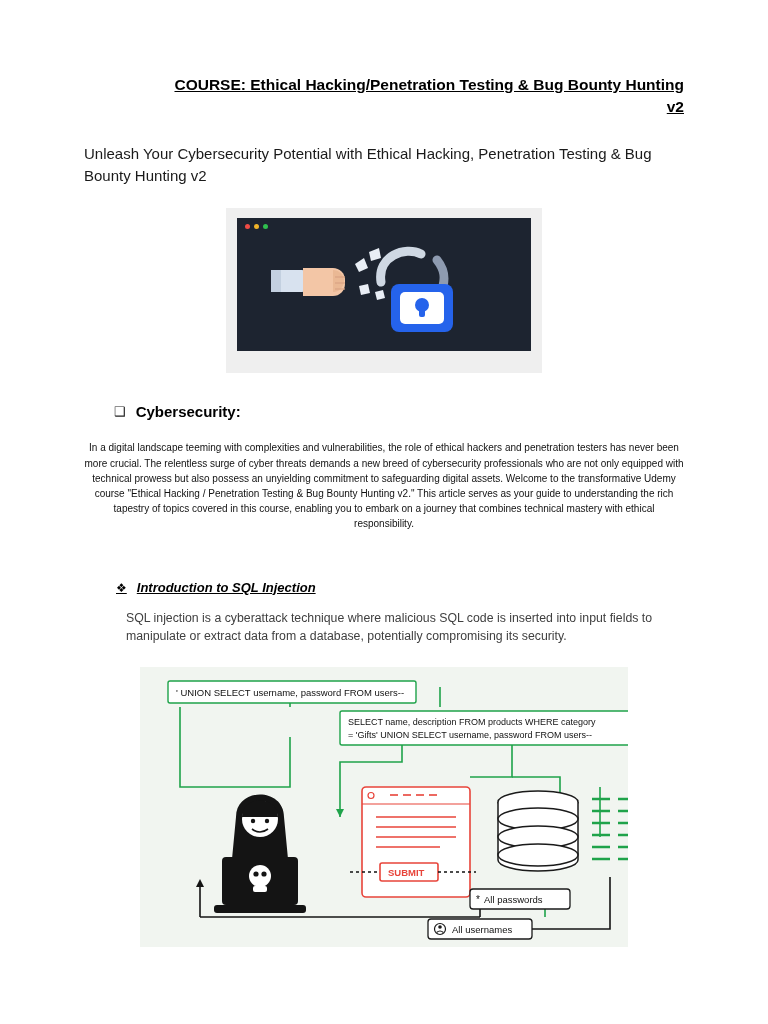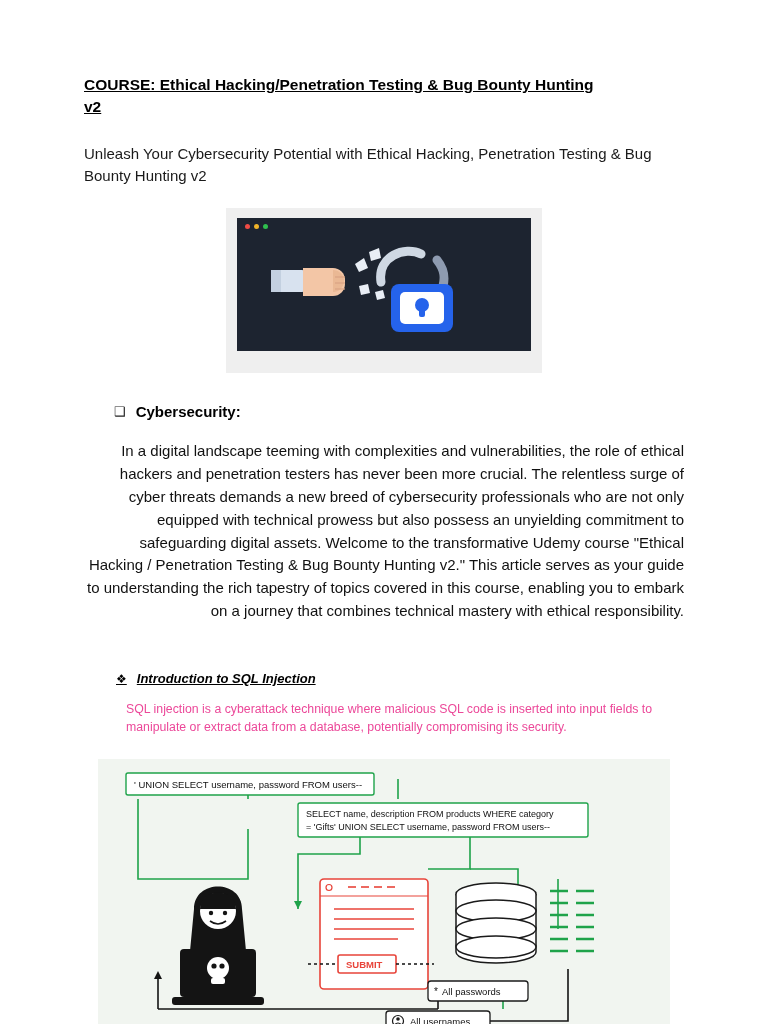--- a/index.html
+++ b/index.html
@@ -20,21 +20,21 @@
     height: 1024px;
     background: #ffffff;
     box-sizing: border-box;
     padding: 60px 84px 0 84px;
   }
 
   
   .doc-title {
     font-size: 15.5px;
     font-weight: bold;
-    text-align: left;
+    text-align: right;
     line-height: 1.45;
     margin: 14px 0 0 0;
   }
   .doc-title .u {
     text-decoration: underline;
   }
 
   
   .subtitle {
     margin-top: 24px;
@@ -100,23 +100,23 @@
   }
   .section-head .box-glyph {
     font-size: 13px;
     font-weight: normal;
     color: #222;
   }
 
   
   .body-para {
     margin-top: 20px;
-    font-size: 15px;
+    font-size: 10px;
     line-height: 1.52;
-    text-align: right;
+    text-align: center;
     color: #111;
   }
 
   
   .sub-head {
     margin-top: 48px;
     padding-left: 32px;
     font-size: 13px;
     font-weight: bold;
     font-style: italic;
@@ -130,31 +130,31 @@
     font-style: normal;
     font-weight: normal;
     font-size: 12px;
   }
 
   .sub-para {
     margin-top: 14px;
     margin-left: 42px;
     font-size: 12.3px;
     line-height: 1.5;
-    color: #ec4899;
+    color: #404040;
   }
 
   
   .diagram-wrap {
     margin-top: 22px;
     display: flex;
     justify-content: center;
   }
   .diagram {
-    width: 572px;
+    width: 488px;
     height: 280px;
     background: #f1f5f0;
     position: relative;
     overflow: hidden;
   }
 </style>
 </head>
 <body>
 
 <div class="page">

